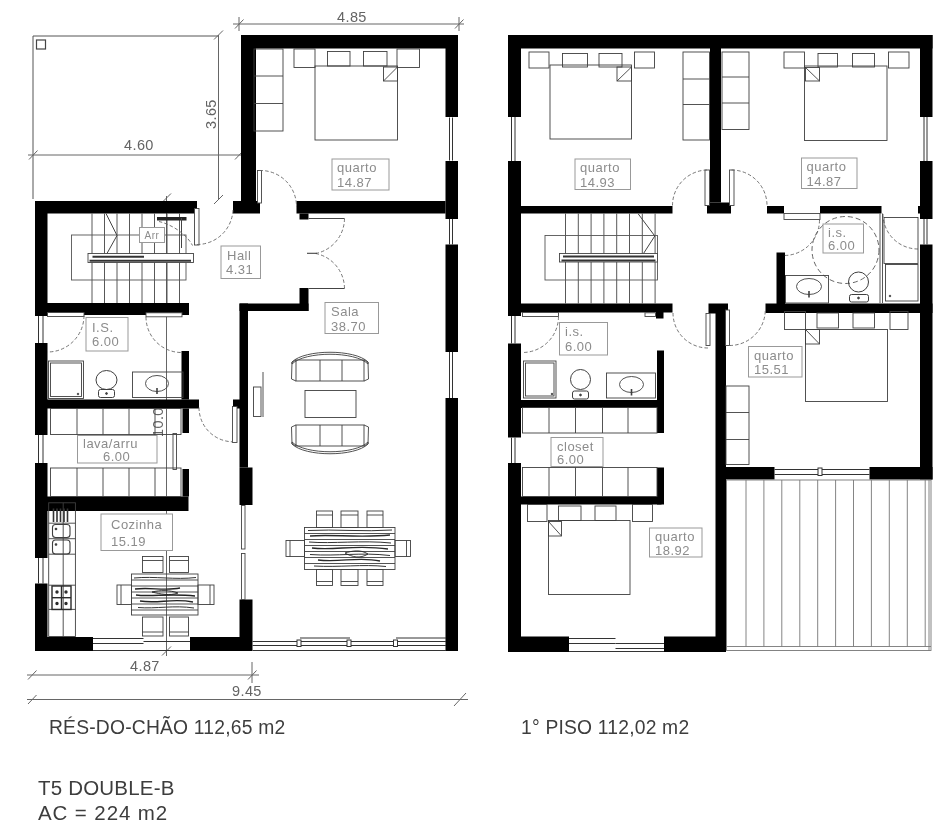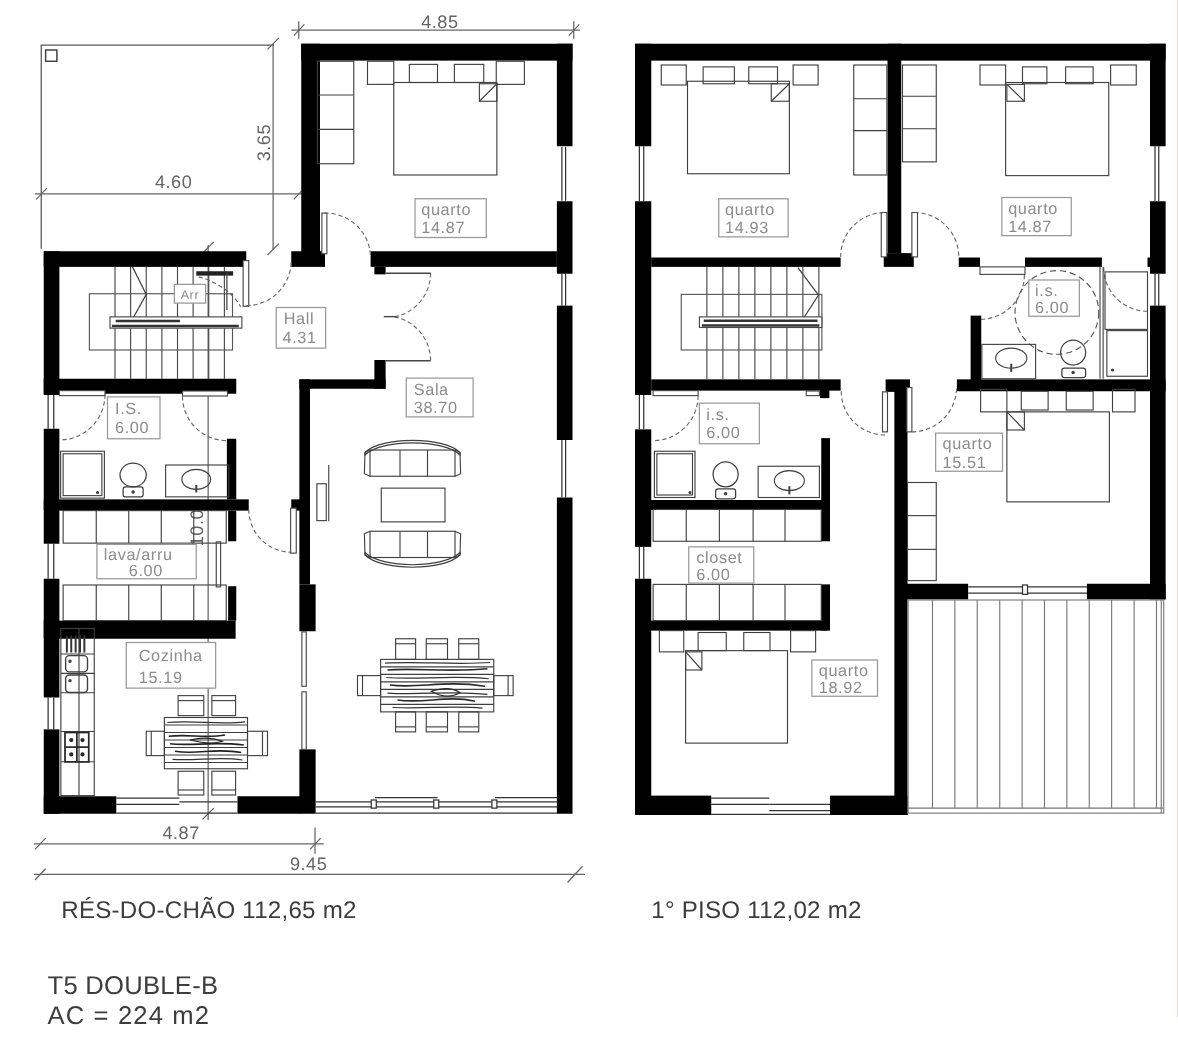--- a/index.html
+++ b/index.html
@@ -1,16 +1,16 @@
 <!DOCTYPE html>
 <html><head>
 <meta charset="utf-8">
 <style>
   html,body{margin:0;padding:0;background:#fff;}
-  .page{width:942px;height:836px;position:relative;background:#a16207;overflow:hidden;}
+  .page{width:942px;height:836px;position:relative;background:#ef4444;overflow:hidden;}
   svg{position:absolute;left:0;top:0;}
   text{font-family:"Liberation Sans", sans-serif;}
   .rl{fill:#8c8c8c;font-size:13px;letter-spacing:0.5px;}
   .dm{fill:#646464;font-size:14.5px;letter-spacing:0.4px;}
   .bt{fill:#3d3d3d;font-size:19.3px;letter-spacing:0.2px;}
 </style>
 </head>
 <body>
 <div class="page">
 <svg width="942" height="836" viewBox="0 0 942 836">

